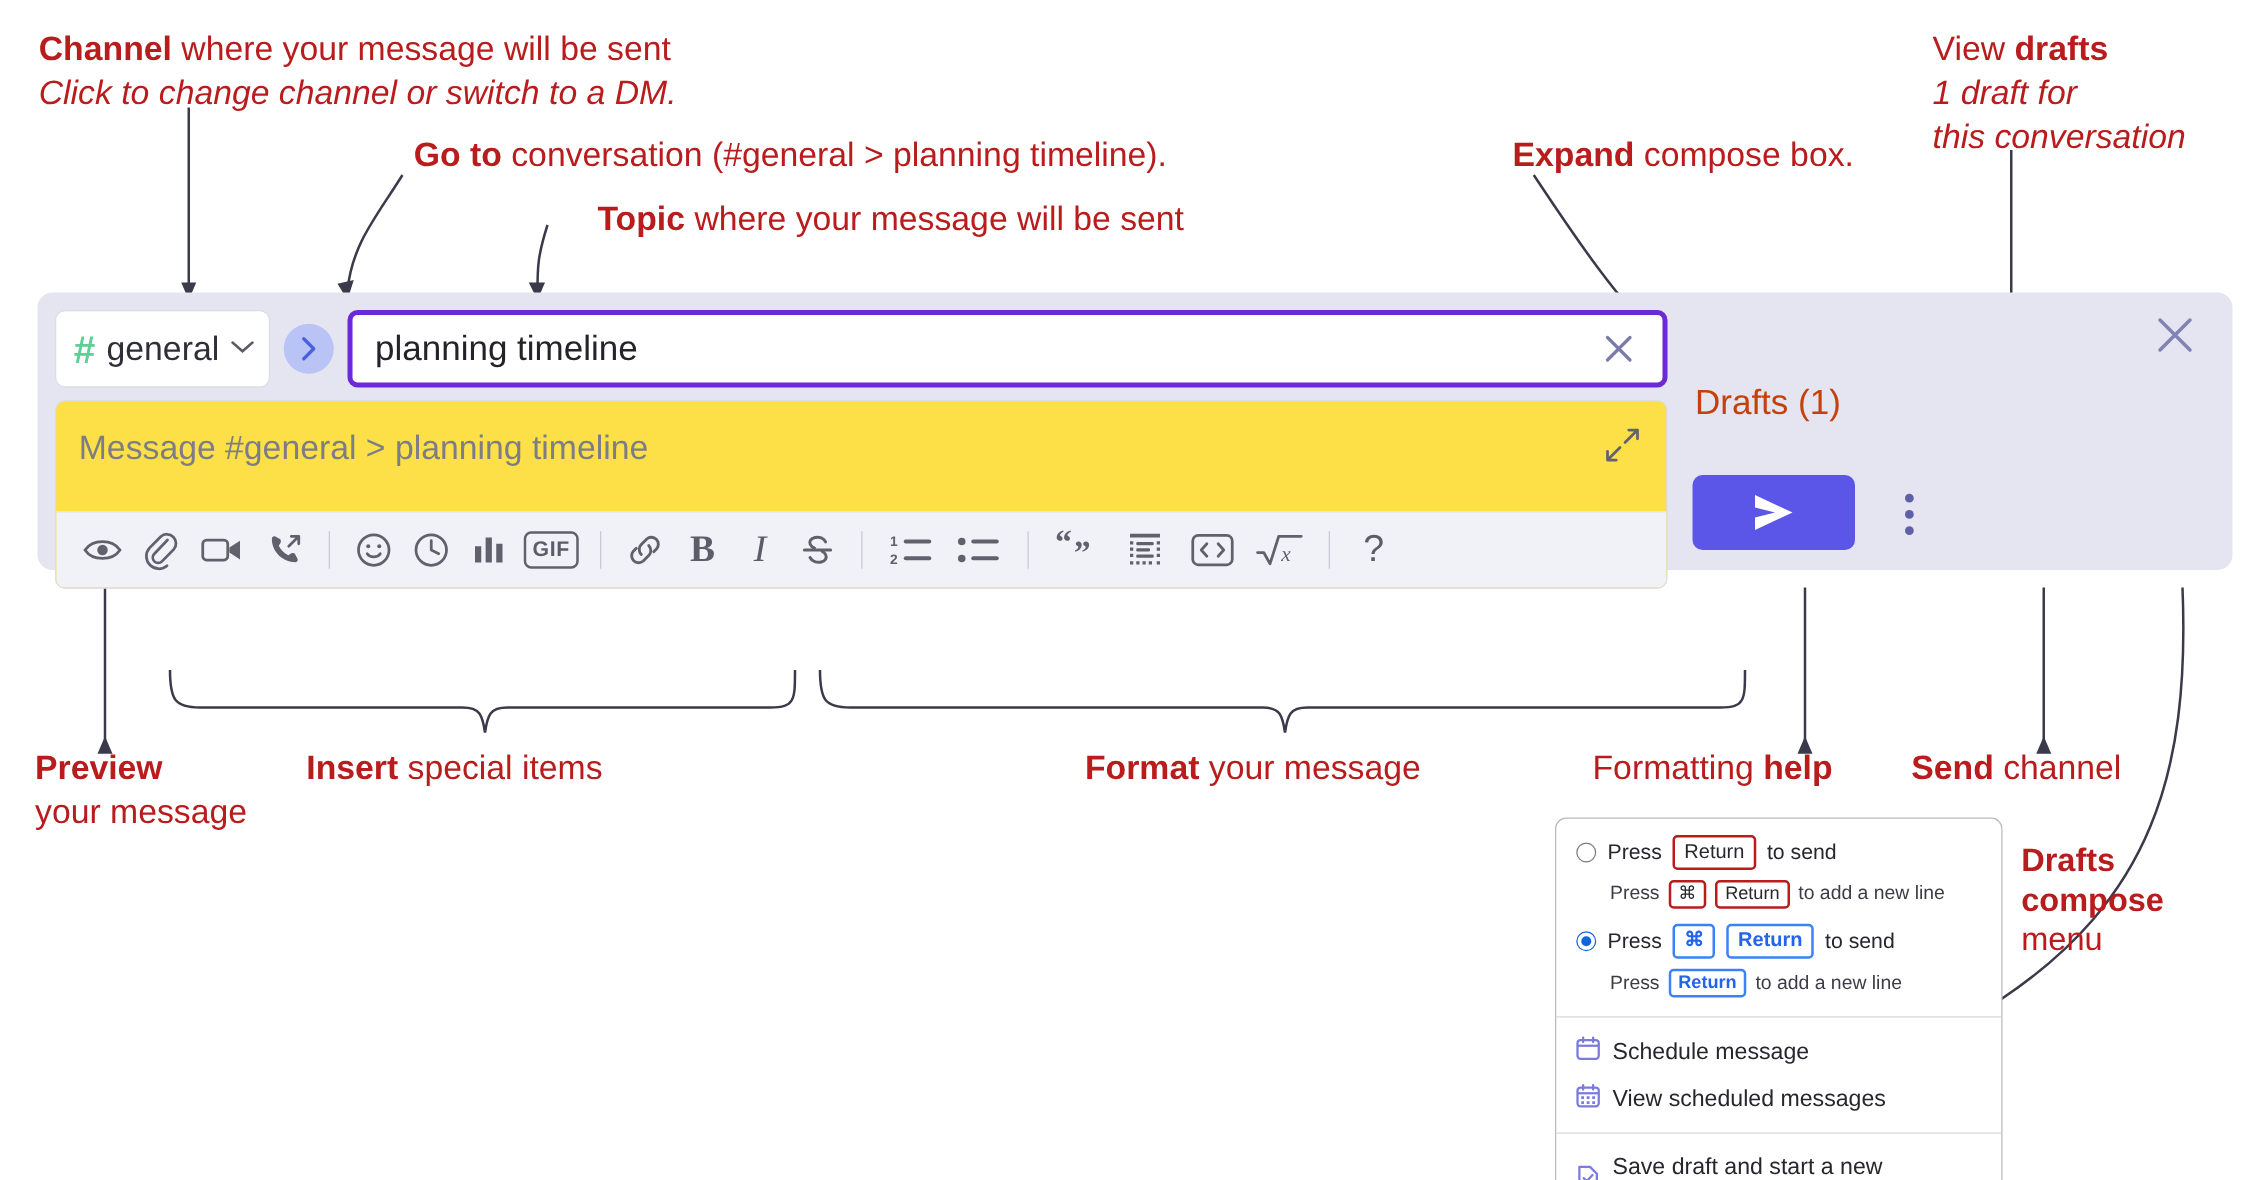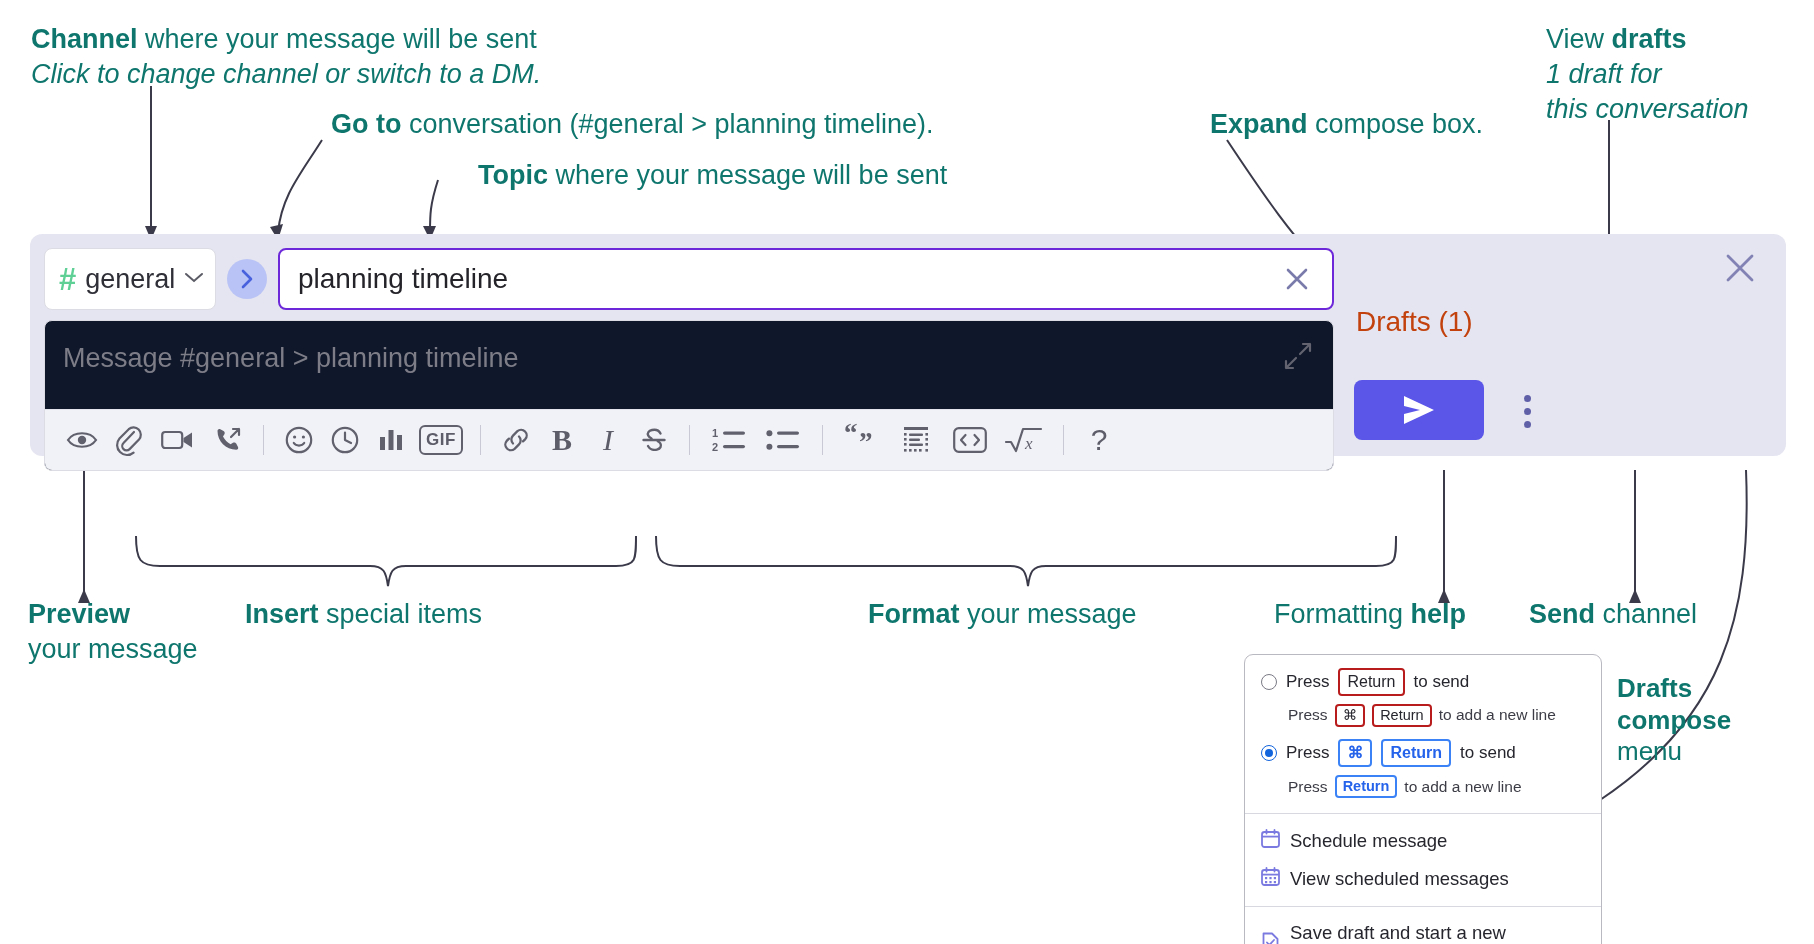--- a/index.html
+++ b/index.html
@@ -5,21 +5,21 @@
   html,body{margin:0;padding:0;}
   body{
     width:1814px;height:944px;background:#ffffff;
     font-family:"Liberation Sans", sans-serif;
     color:#2d2c40;position:relative;overflow:hidden;
   }
   .stage{position:absolute;inset:0;}
   .abs{position:absolute;}
 
   
-  .ann{color:#0f766e;line-height:1.30;}
+  .ann{color:#b91c1c;line-height:1.30;}
   .ann b{font-weight:700;}
   .ann i{font-style:italic;}
   .ann-lg{font-size:27px;}
   .ann-md{font-size:26px;}
 
   
   #compose-widget{
     left:30px;top:234px;width:1756px;height:222px;
     background:#e4e5f0;border-radius:12px;
   }
@@ -37,29 +37,29 @@
   .chev{margin-left:auto;color:#5b5b66;font-size:17px;}
 
   .go-btn{
     width:40px;height:40px;border-radius:50%;background:#b9c3f5;
     display:flex;align-items:center;justify-content:center;
     margin:0 11px;cursor:pointer;flex:none;
   }
   .go-btn svg{display:block;}
 
   .topic-field{
-    flex:1;height:62px;background:#fff;border:2px solid #6d28d9;border-radius:8px;
+    flex:1;height:62px;background:#fff;border:4px solid #6d28d9;border-radius:8px;
     display:flex;align-items:center;padding:0 14px 0 18px;box-sizing:border-box;
   }
   .topic-val{font-size:28px;color:#232329;flex:1;}
   .topic-clear{width:42px;height:42px;display:flex;align-items:center;justify-content:center;cursor:pointer;}
 
   
   .msg-box{
-    margin-top:10px;background:#0f172a;border:1px solid #dcdce4;border-radius:8px;
+    margin-top:10px;background:#fde047;border:1px solid #dcdce4;border-radius:8px;
     overflow:hidden;
   }
   .msg-area{height:88px;position:relative;}
   .msg-ph{position:absolute;left:18px;top:22px;font-size:27px;color:#7d7d88;}
   .expand-btn{position:absolute;right:16px;top:20px;width:34px;height:34px;cursor:pointer;}
 
   .toolbar{
     height:60px;background:#f1f2f7;border-top:1px solid #e3e4ec;
     display:flex;align-items:center;padding:0 14px;gap:0;
   }

